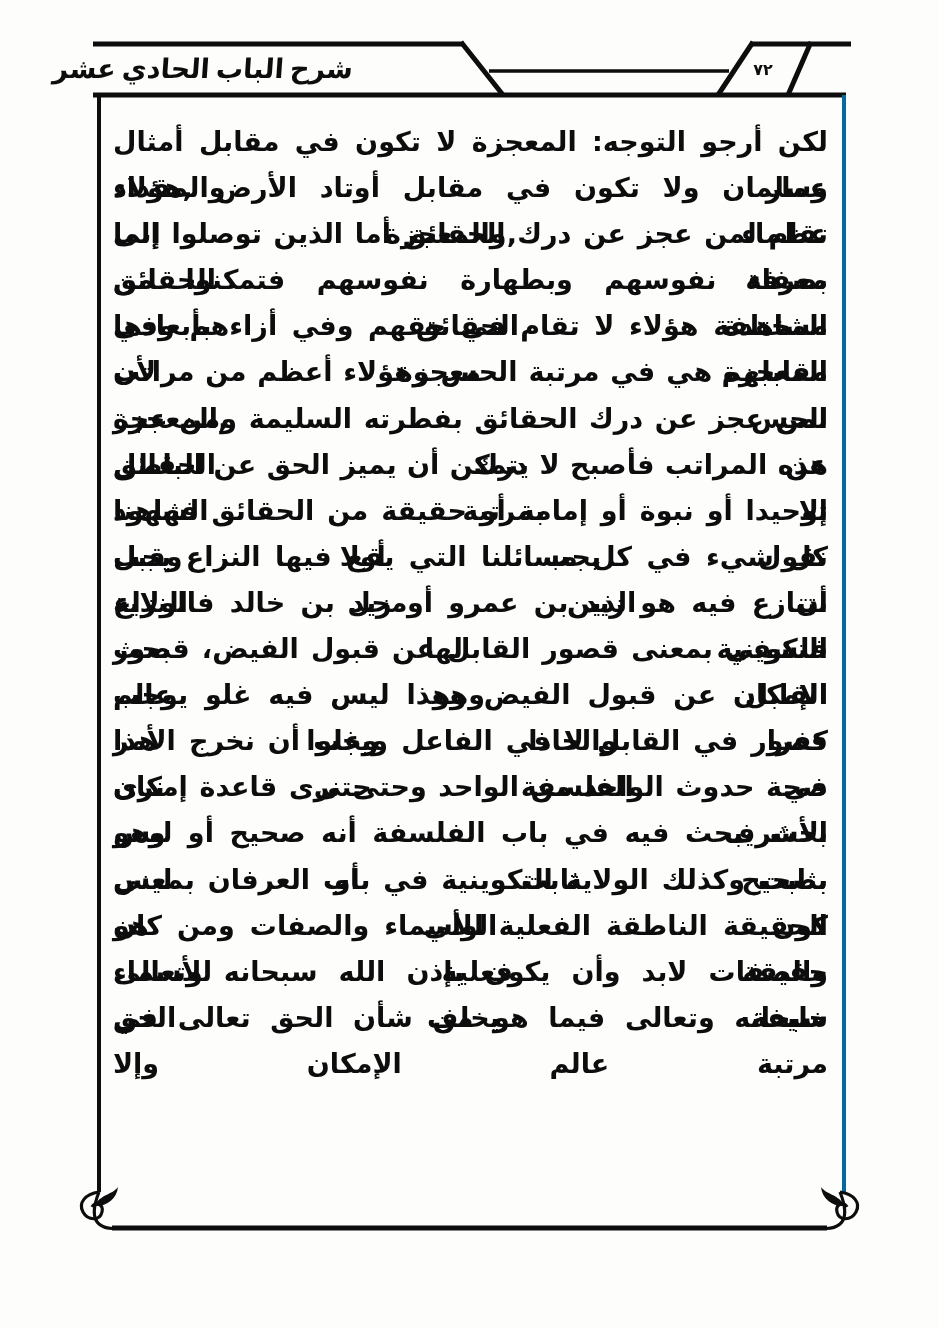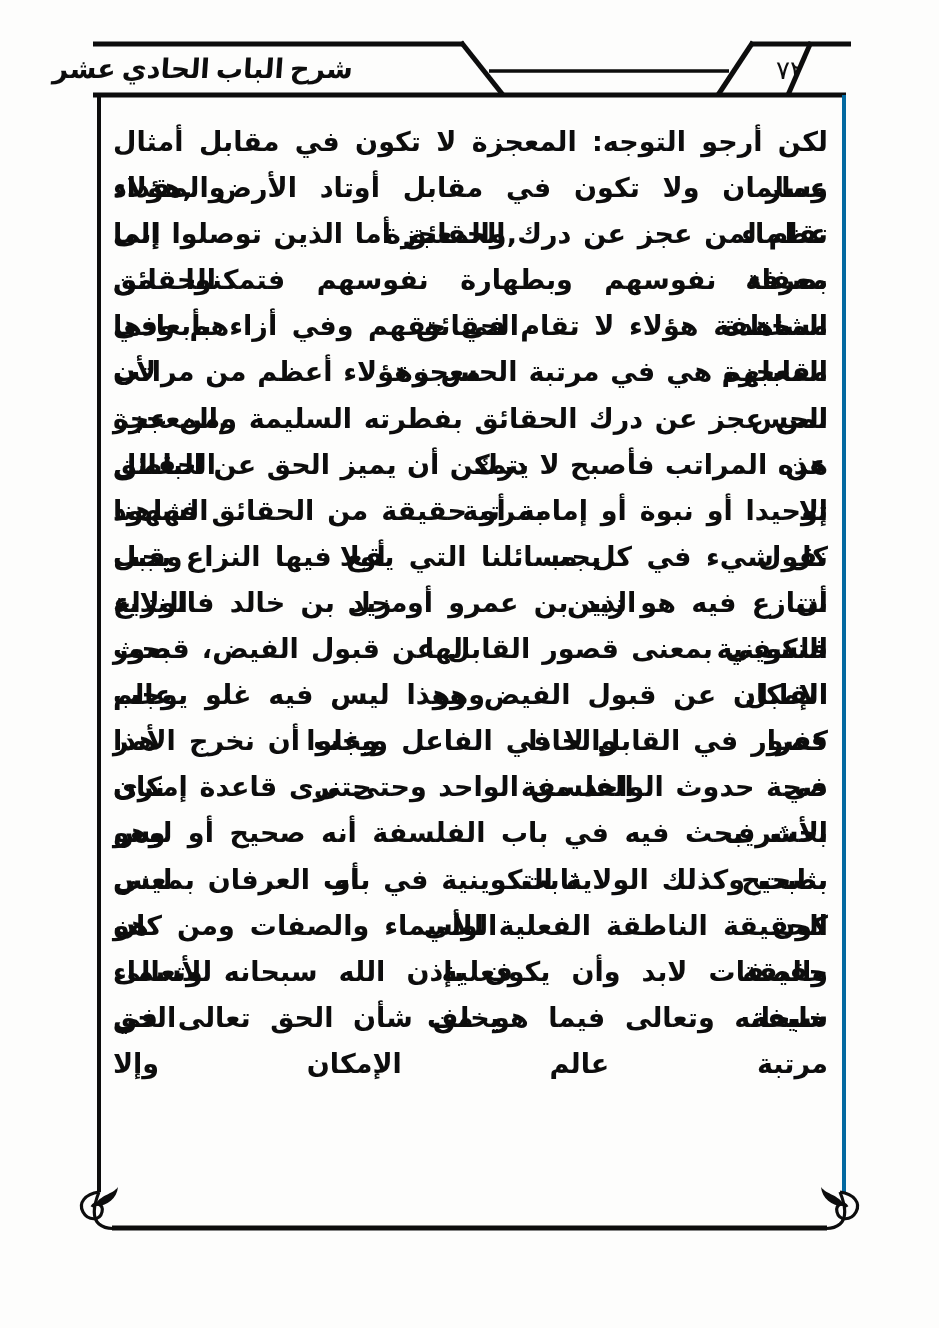--- a/index.html
+++ b/index.html
@@ -20,21 +20,21 @@
   .book-title{
     position:absolute;left:95px;top:48px;width:258px;height:42px;
     direction:rtl;text-align:center;
     font-size:27px;font-weight:700;
     letter-spacing:-1px;word-spacing:-3px;
     line-height:42px;white-space:nowrap;
     transform:skewX(-4deg);
   }
   .page-number{
     position:absolute;left:722px;top:50px;width:82px;height:40px;
-    font-size:26px;font-weight:400;line-height:40px;
+    text-align:center;font-size:16px;font-weight:700;line-height:40px;
     direction:rtl;
   }
   
   .frame{
     position:absolute;left:97px;top:95px;width:749px;height:1097px;
     box-sizing:border-box;
     border-left:4px solid #0d0d0d;
     border-right:4px solid #0369a1;
     padding:24px 14px 0 12px;
   }

